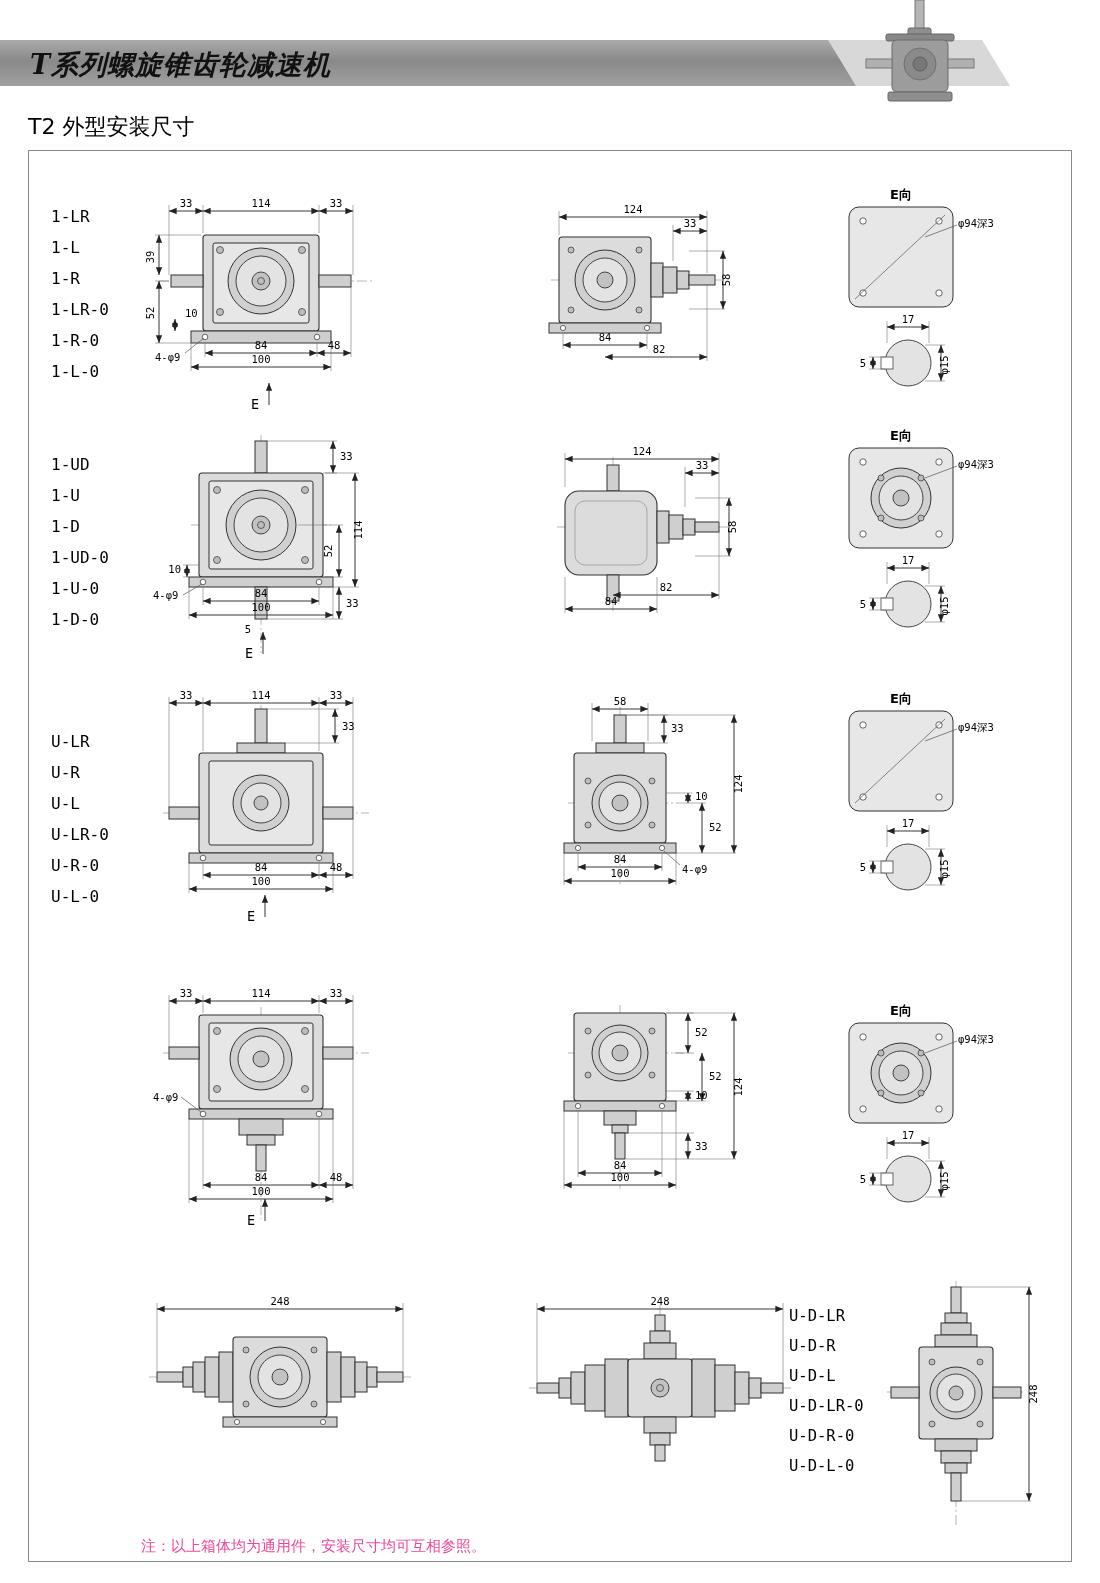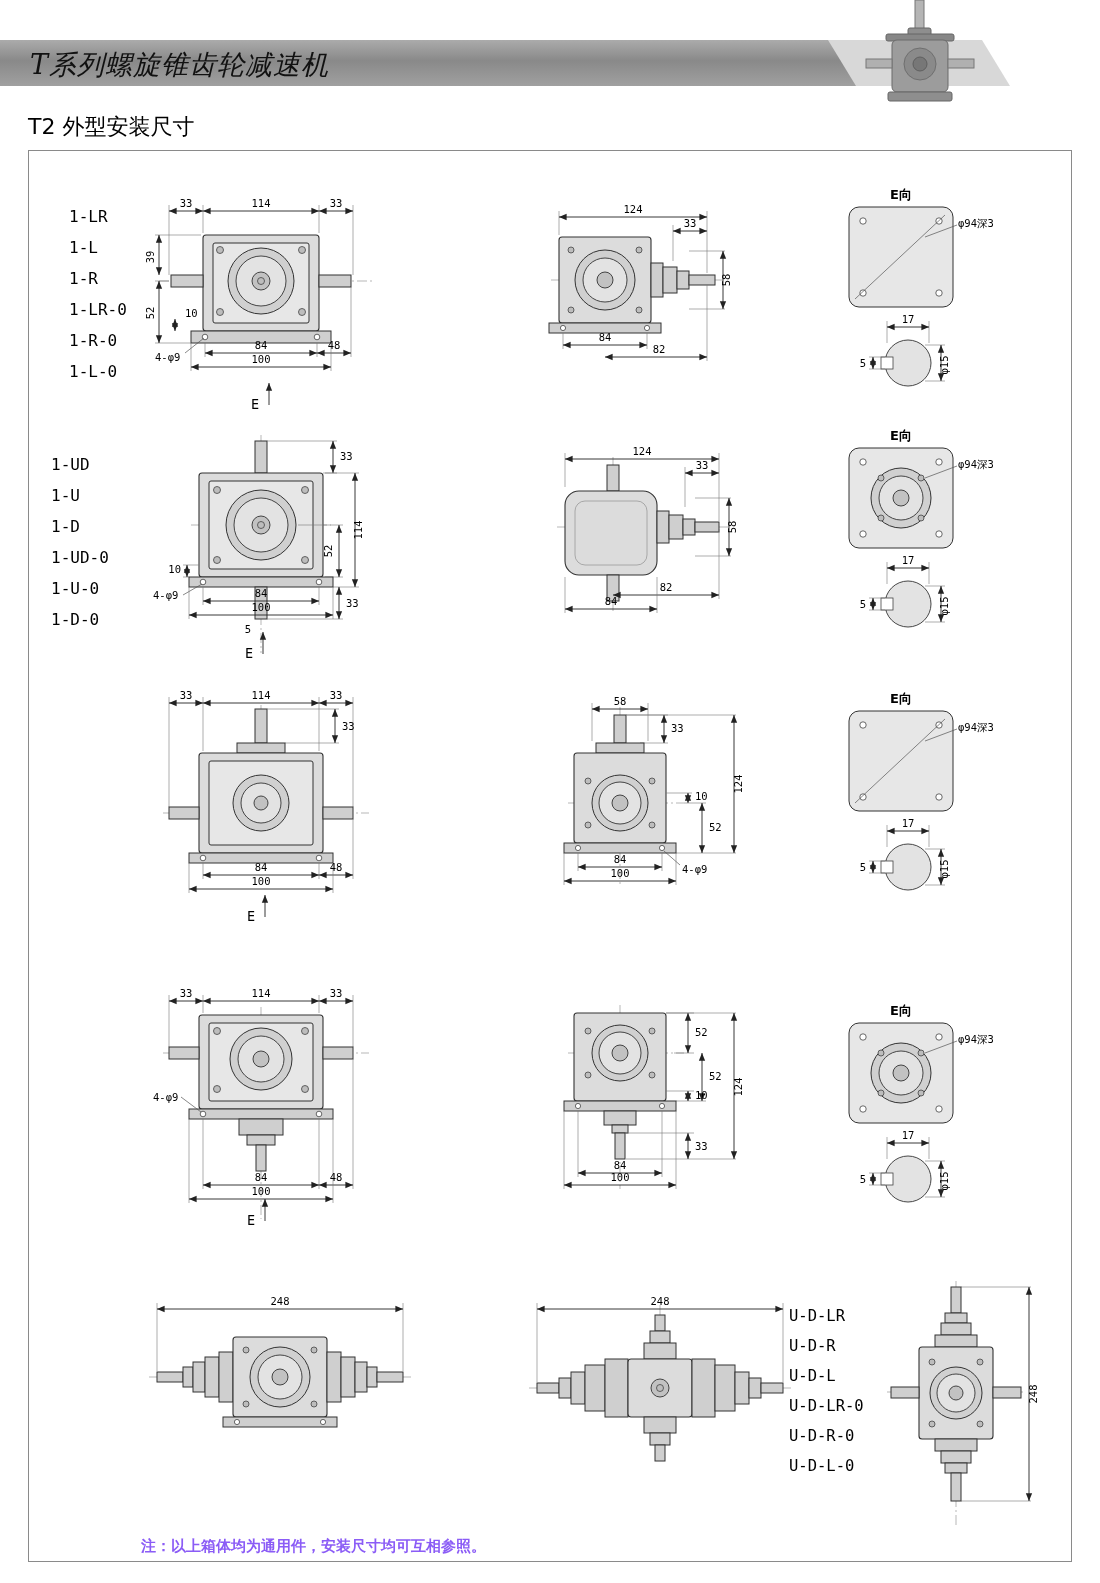--- a/index.html
+++ b/index.html
@@ -6,30 +6,30 @@
   html,body{background:#fff}
   body{width:1100px;font-family:"DejaVu Sans",sans-serif}
   .page{position:relative;width:1100px;height:1583px;background:#fff;overflow:hidden}
 
   .band-light{position:absolute;left:0;top:40px;width:1010px;height:46px;background:#d8d8d8;
     clip-path:polygon(0 0,calc(100% - 28px) 0,100% 100%,0 100%)}
   .band-dark{position:absolute;left:0;top:40px;width:856px;height:46px;
     background:linear-gradient(180deg,#ababab,#898989 45%,#a0a0a0);
     clip-path:polygon(0 0,calc(100% - 28px) 0,100% 100%,0 100%)}
   .title{position:absolute;left:30px;top:47px;font-family:"DejaVu Serif",serif;font-style:italic;
-    font-weight:normal;font-size:27px;color:#111;letter-spacing:1px;z-index:3}
+    font-weight:bold;font-size:27px;color:#111;letter-spacing:1px;z-index:3}
   .photo{position:absolute;z-index:4}
   .section-title{position:absolute;left:28px;top:112px;font-size:22px;font-weight:normal;color:#000}
 
   .frame{position:absolute;left:28px;top:150px;width:1044px;height:1412px;border:1px solid #8a8a8a;background:#fff}
   .labels{position:absolute;font-family:"DejaVu Sans Mono",monospace;font-size:16px;color:#000;
     line-height:31px;white-space:nowrap}
   .labels.small{line-height:30px;font-size:15.5px}
   .dwg{position:absolute;overflow:visible}
-  .note{position:absolute;left:112px;top:1386px;font-size:15px;font-weight:bold;color:#8b5cf6}
+  .note{position:absolute;left:112px;top:1386px;font-size:15px;font-weight:normal;color:#ec4899}
 
   text.t{font-family:"DejaVu Sans Mono",monospace;font-size:10.5px;fill:#000}
   text.tb{font-family:"DejaVu Sans Mono",monospace;font-size:13.5px;fill:#000}
   text.tt{font-family:"DejaVu Sans",sans-serif;font-size:13px;font-weight:bold;fill:#000}
   line.dim{stroke:#222;stroke-width:.9;fill:none}
   line.ext{stroke:#777;stroke-width:.6}
   line.cl{stroke:#999;stroke-width:.7;stroke-dasharray:10 3 2 3}
   line.thin{stroke:#555;stroke-width:.7}
   .s0{fill:#dcdcdc;stroke:#333;stroke-width:1.1}
   .s1{fill:#cfcfcf;stroke:#333;stroke-width:1}
@@ -68,21 +68,21 @@
       <rect x="8" y="59" width="26" height="9" fill="#b0b0b0" stroke="#777"></rect>
       <rect x="90" y="59" width="26" height="9" fill="#b0b0b0" stroke="#777"></rect>
       <rect x="30" y="92" width="64" height="9" rx="2" fill="#8e8e8e" stroke="#666"></rect>
     </g>
   </svg>
 
   <h2 class="section-title">T2 外型安装尺寸</h2>
 
   <div class="frame">
 
-    <div class="labels" style="left:40px;top:50px">
+    <div class="labels" style="left:22px;top:50px">
       <div>1-LR</div>
       <div>1-L</div>
       <div>1-R</div>
       <div>1-LR-0</div>
       <div>1-R-0</div>
       <div>1-L-0</div>
     </div>
 
     <svg class="dwg" style="left:112px;top:40px" width="250" height="220" viewBox="0 0 250 220">
       <g>
@@ -329,20 +329,28 @@
         <line class="ext" x1="88" y1="196" x2="108" y2="196"></line>
         <line class="dim" x1="104" y1="160" x2="104" y2="196" marker-start="url(#mA)" marker-end="url(#mA)"></line>
       </g>
       <text class="tt" x="64" y="14" text-anchor="middle">E向</text>
       <text class="t" x="121" y="42">φ94深3</text>
       <text class="t" x="71" y="138" text-anchor="middle">17</text>
       <text class="t" x="29" y="182" text-anchor="end">5</text>
       <text class="t" x="111" y="180" text-anchor="middle" transform="rotate(-90 111 180)">φ15</text>
     </svg>
 
+    <div class="labels" style="left:22px;top:575px">
+      <div>U-LR</div>
+      <div>U-R</div>
+      <div>U-L</div>
+      <div>U-LR-0</div>
+      <div>U-R-0</div>
+      <div>U-L-0</div>
+    </div>
 
     <svg class="dwg" style="left:112px;top:540px" width="250" height="232" viewBox="0 0 250 232">
       <g>
         <line class="cl" x1="120" y1="14" x2="120" y2="160"></line>
         <line class="cl" x1="22" y1="122" x2="228" y2="122"></line>
         <line class="ext" x1="28" y1="6" x2="28" y2="116"></line>
         <line class="ext" x1="62" y1="6" x2="62" y2="60"></line>
         <line class="ext" x1="178" y1="6" x2="178" y2="60"></line>
         <line class="ext" x1="212" y1="6" x2="212" y2="116"></line>
         <line class="dim" x1="28" y1="12" x2="62" y2="12" marker-start="url(#mA)" marker-end="url(#mA)"></line>

